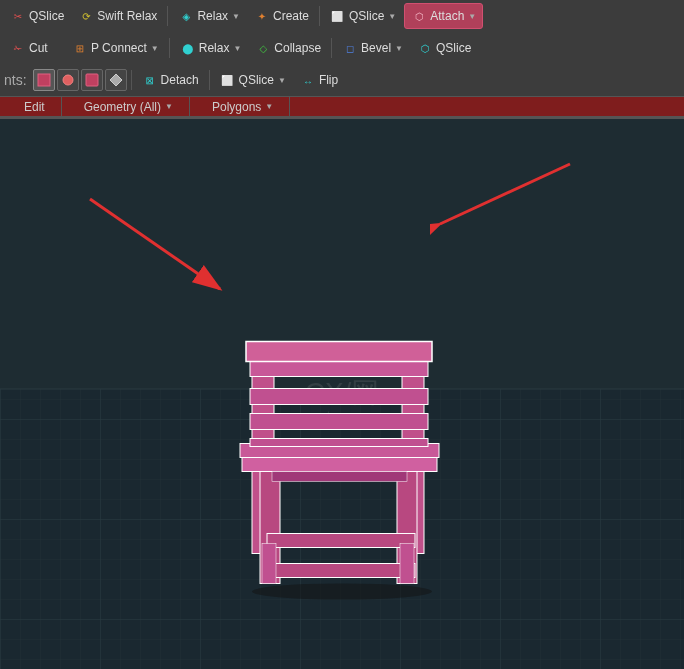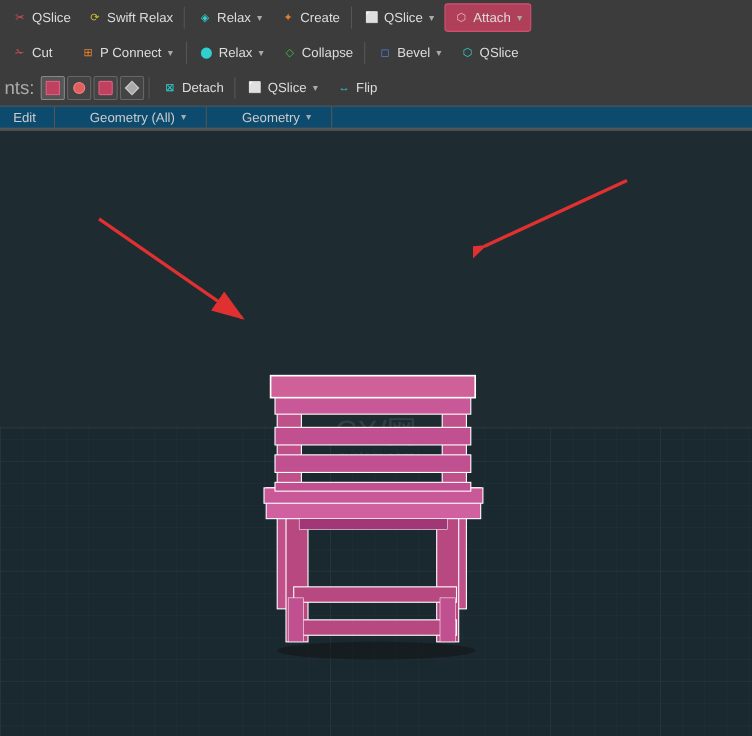--- a/index.html
+++ b/index.html
@@ -69,26 +69,26 @@
       width: 1px;
       height: 20px;
       background: #555;
       margin: 0 2px;
     }
 
     
     .section-labels {
       display: flex;
       align-items: center;
-      background: #0c4a6e;
+      background: #7f1d1d;
       border-top: 1px solid #555;
       border-bottom: 2px solid #555;
       height: 22px;
-      padding: 0 4px;
-      gap: 16px;
+      padding: 0 16px;
+      gap: 6px;
     }
 
     .section-label {
       padding: 2px 16px;
       font-size: 12px;
       color: #ccc;
       cursor: pointer;
       display: flex;
       align-items: center;
       gap: 4px;
@@ -259,21 +259,21 @@
       <span class="dropdown-arrow">▼</span>
     </button>
 
     <button class="tb-btn">
       <span class="btn-icon icon-cyan">⬡</span>
       <span>QSlice</span>
     </button>
   </div>
 
   <div class="toolbar-row">
-    <span style="color:#aaa;font-size:17px;margin-right:4px;">nts:</span>
+    <span style="color:#aaa;font-size:14px;margin-right:4px;">nts:</span>
     <div class="left-icons">
       <div class="icon-sq" style="background:#555;border-color:#888;">
         <svg width="14" height="14" viewBox="0 0 14 14">
             <rect x="1" y="1" width="12" height="12" fill="#c04060" stroke="#e06080" stroke-width="1"></rect>
           </svg>
       </div>
       <div class="icon-sq">
         <svg width="14" height="14" viewBox="0 0 14 14">
             <circle cx="7" cy="7" r="5" fill="#e06060" stroke="#f08080" stroke-width="1"></circle>
           </svg>
@@ -311,21 +311,21 @@
 
   <div class="section-labels">
     <div class="section-label">
       <span>Edit</span>
     </div>
     <div class="section-label">
       <span>Geometry (All)</span>
       <span style="font-size:8px;color:#aaa;">▼</span>
     </div>
     <div class="section-label">
-      <span>Geometry</span>
+      <span>Polygons</span>
       <span style="font-size:8px;color:#aaa;">▼</span>
     </div>
   </div>
 </div>
 
 <div class="viewport">
 
   <svg class="grid-canvas" width="684" height="560">
     <defs>
       <pattern id="grid-small" width="20" height="20" patternUnits="userSpaceOnUse">

